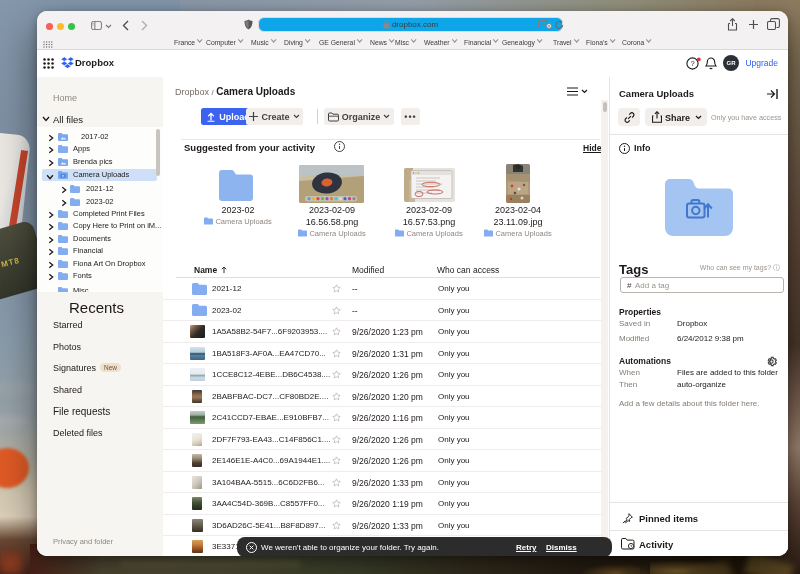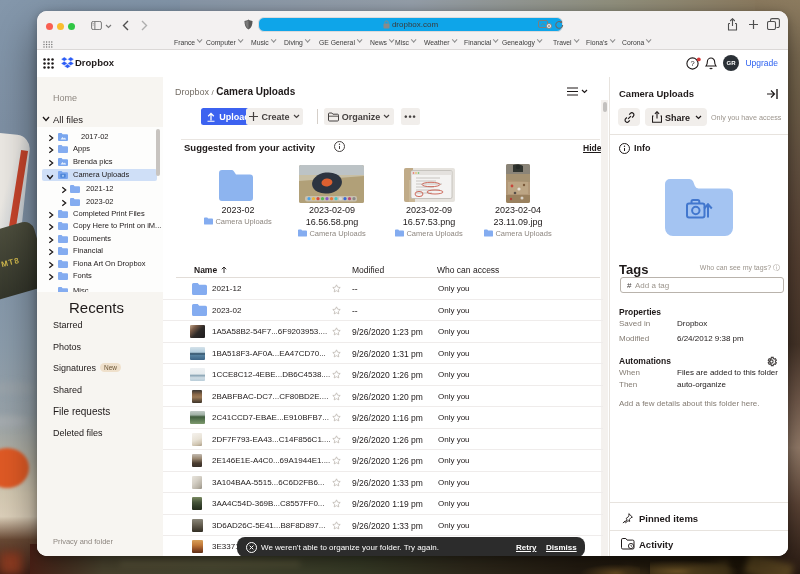--- a/index.html
+++ b/index.html
@@ -68,21 +68,21 @@
 
 
 .trow { position:absolute; left:0; width:440px; height:21.5px; border-bottom:1px solid #efeceb; }
 .fthumb { position:absolute; left:27px; top:4px; width:15px; height:13px; border-radius:1px; }
 .fname { position:absolute; left:49px; top:6px; font-size:8px; color:#1e1919; }
 .fstar { position:absolute; left:169px; top:6px; }
 .fmod  { position:absolute; left:189px; top:6px; font-size:8.5px; color:#1e1919; }
 .facc  { position:absolute; left:275px; top:6px; font-size:8px; color:#1e1919; }
 
 
-#toast { position:absolute; left:200px; top:526px; width:348px; height:20px; background:#2c2c2c; border-radius:8px; color:#fff; font-size:8px; }
+#toast { position:absolute; left:200px; top:526px; width:375px; height:20px; background:#2c2c2c; border-radius:8px; color:#fff; font-size:8px; }
 
 svg { display:block; }
 </style>
 </head>
 <body>
 <div id="wp">
   <div class="sky"></div>
   <div class="fin"></div>
     <div class="finred"></div>
   <div class="wing"></div>

